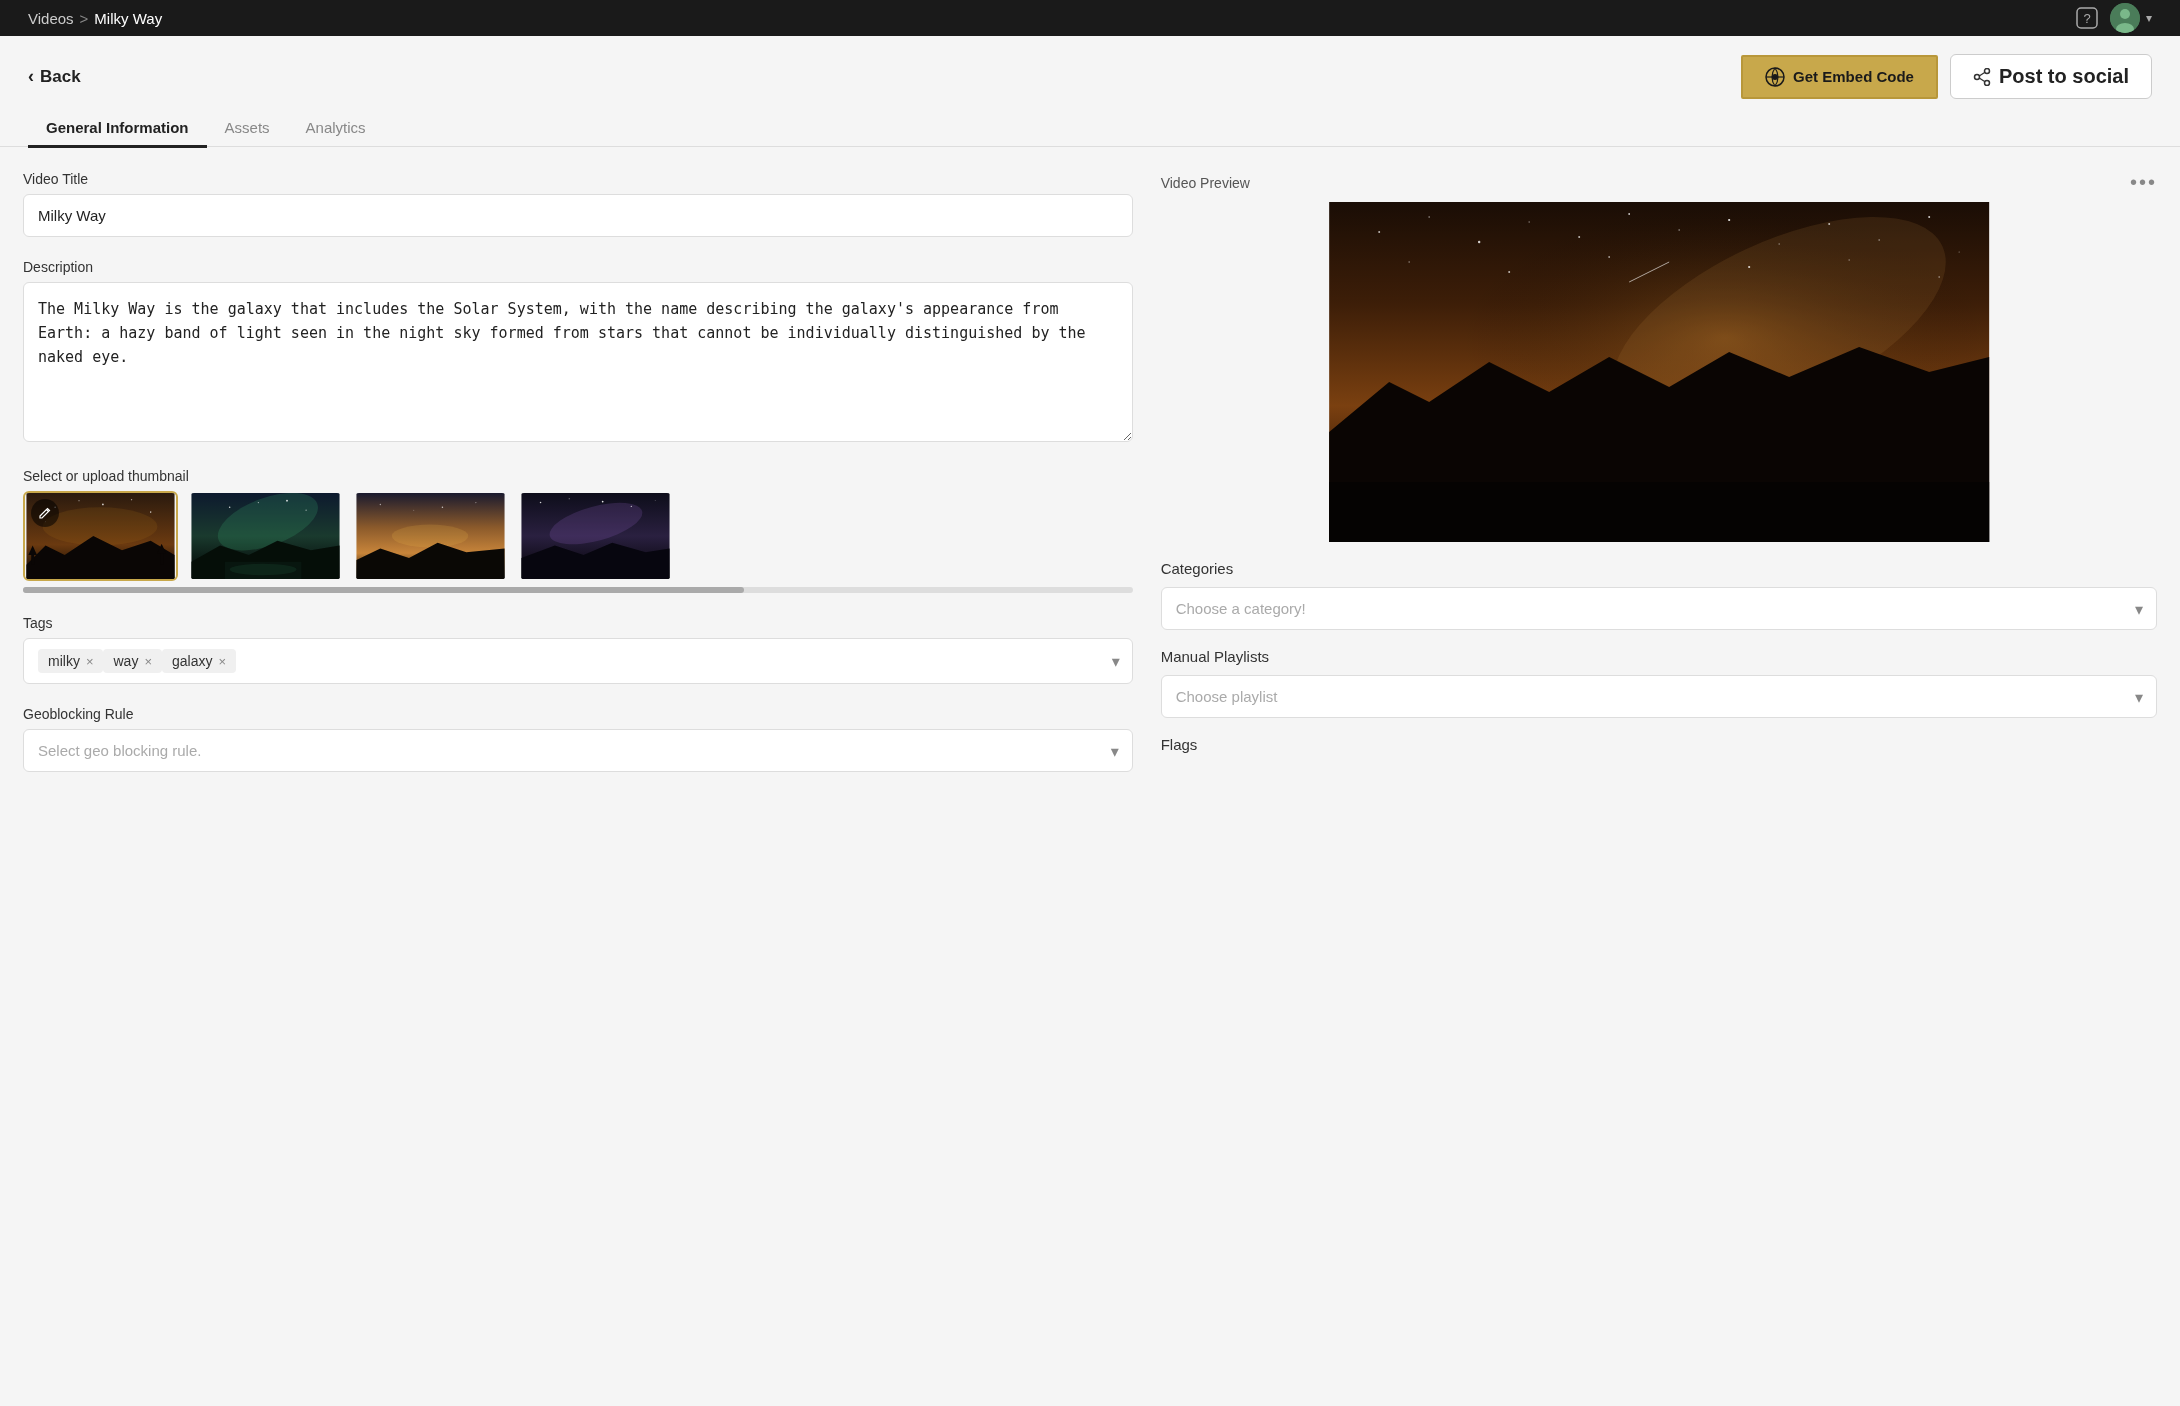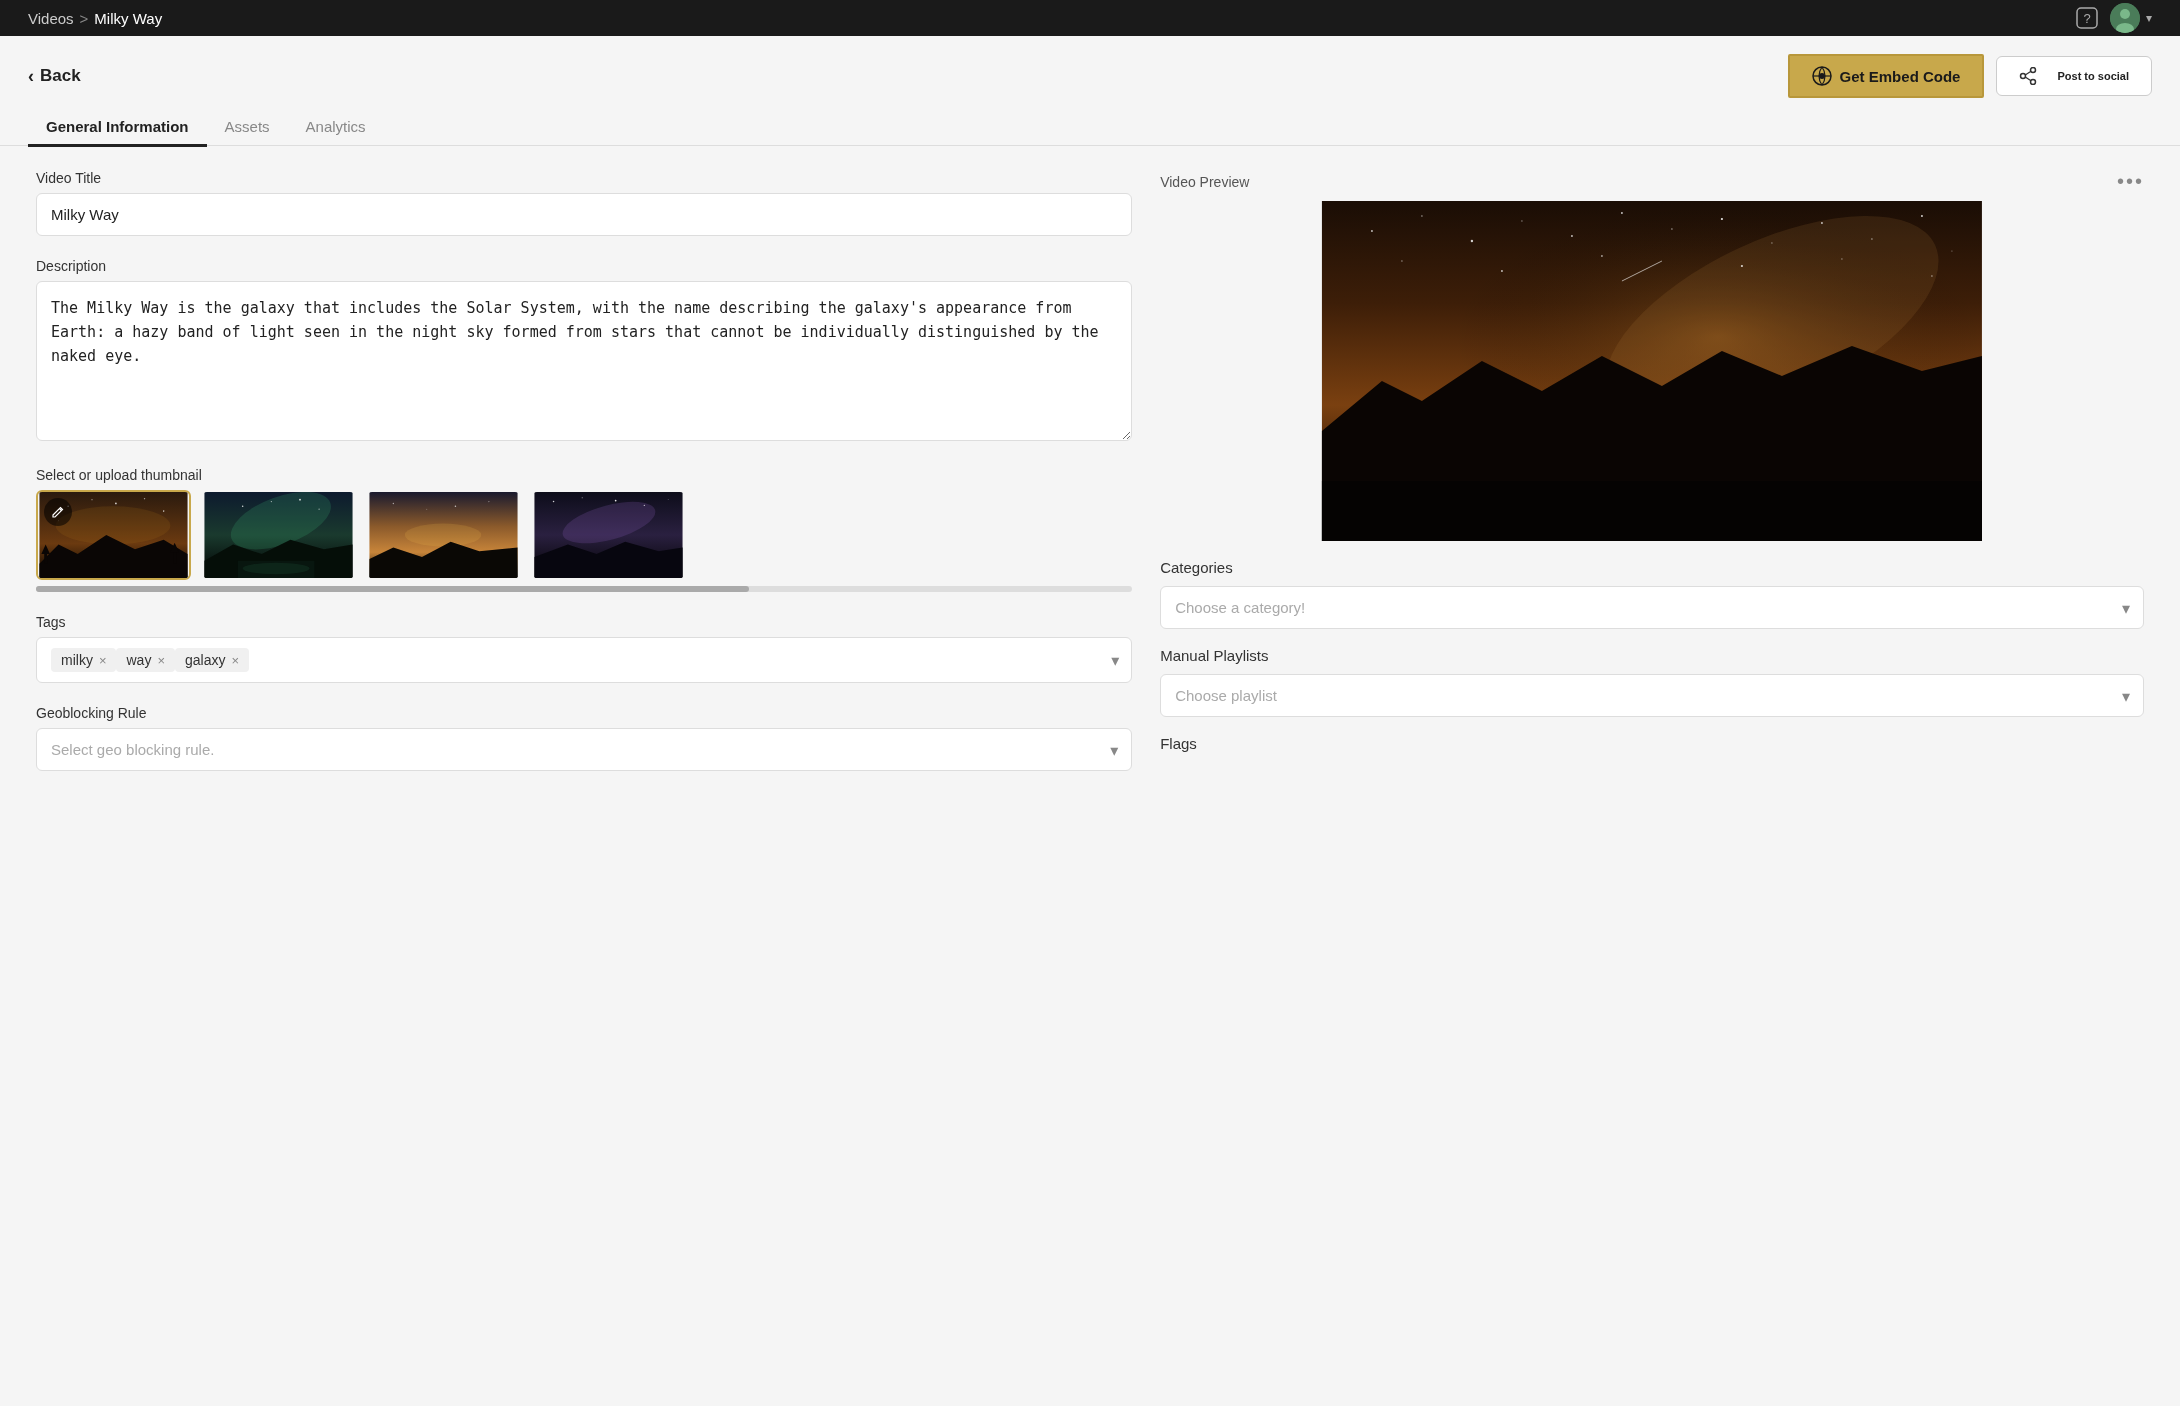--- a/index.html
+++ b/index.html
@@ -95,27 +95,27 @@
       cursor: pointer;
       display: flex;
       align-items: center;
       gap: 8px;
     }
     .btn-social {
       background: #fff;
       border: 1.5px solid #ccc;
       border-radius: 6px;
       padding: 10px 22px;
-      font-size: 11px;
+      font-size: 20px;
       font-weight: 600;
       color: #222;
       cursor: pointer;
       display: flex;
       align-items: center;
-      gap: 20px;
+      gap: 8px;
     }
 
     
     .tabs {
       display: flex;
       gap: 0;
       padding: 10px 28px 0 28px;
       border-bottom: 1.5px solid #ddd;
       background: #f5f5f5;
     }
@@ -138,21 +138,21 @@
       bottom: -1.5px;
       left: 0; right: 0;
       height: 2.5px;
       background: #222;
     }
 
     
     .content-area {
       display: flex;
       gap: 28px;
-      padding: 24px 36px;
+      padding: 24px 23px;
       flex: 1;
     }
     .left-col {
       flex: 0 0 52%;
       max-width: 52%;
       display: flex;
       flex-direction: column;
       gap: 22px;
     }
     .right-col {

